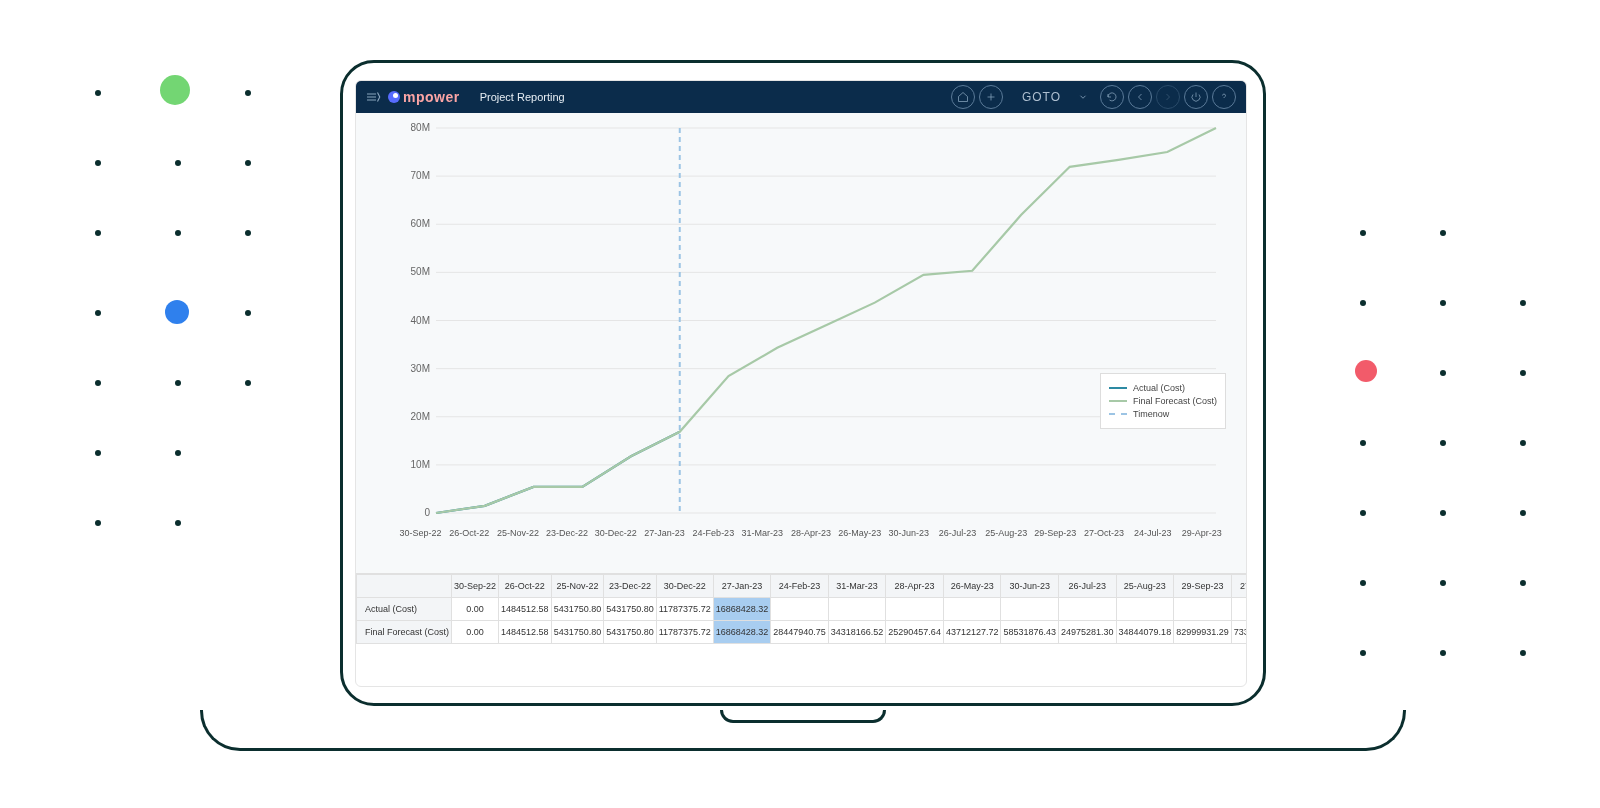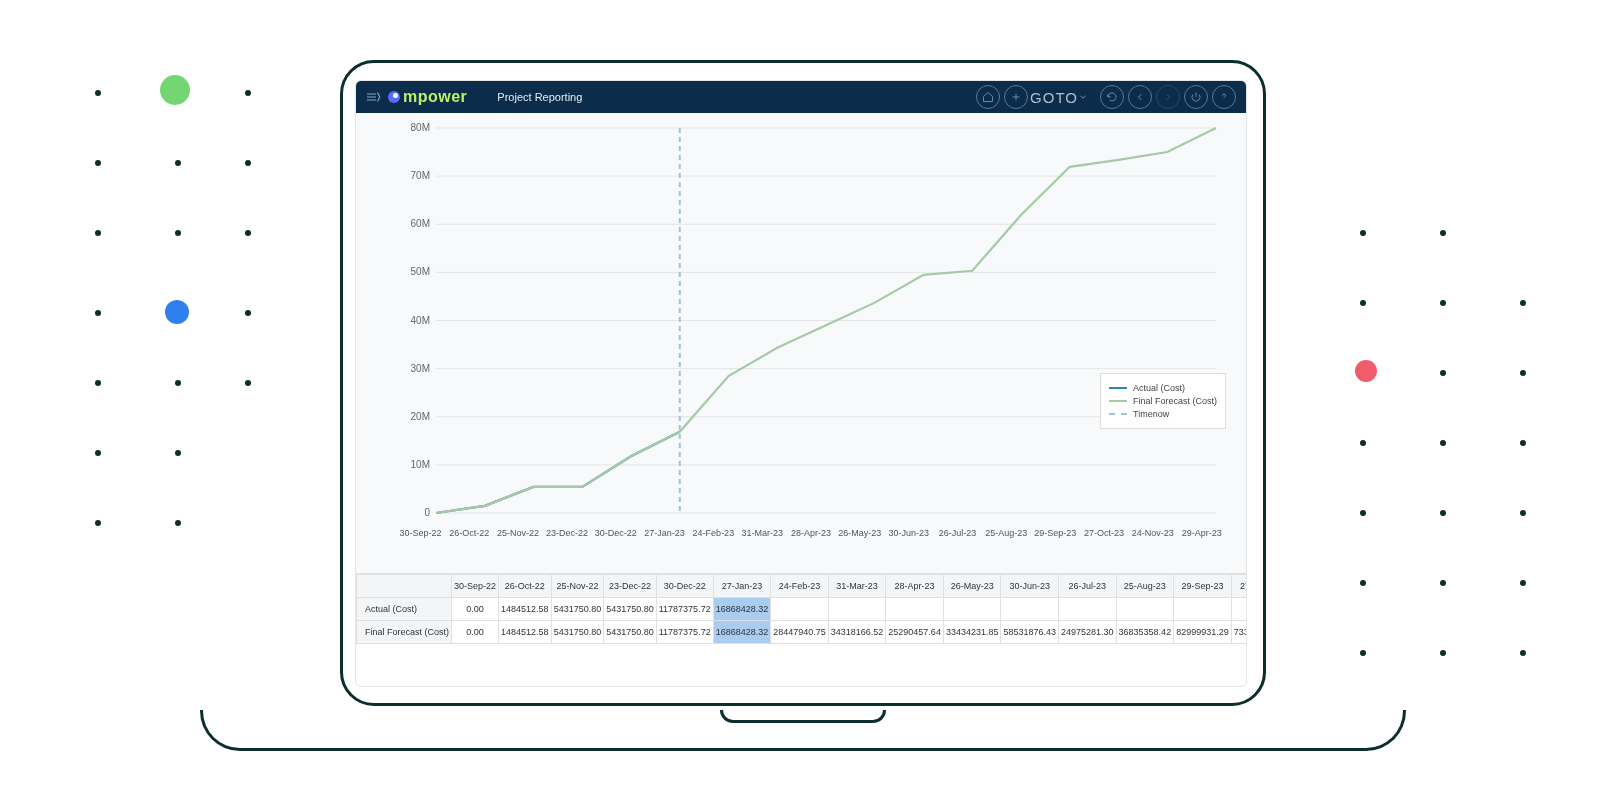--- a/index.html
+++ b/index.html
@@ -13,26 +13,26 @@
 .laptop{position:absolute;left:200px;top:50px;width:1200px;height:710px}
 .laptop-screen{position:absolute;left:140px;top:10px;width:920px;height:640px;border:3px solid #0b2e2e;border-radius:34px}
 .laptop-inner{position:absolute;left:155px;top:30px;width:890px;height:605px;background:#fff;border-radius:6px;overflow:hidden;border:1px solid #e5e5e5}
 .laptop-base{position:absolute;left:0;top:660px;width:1200px;height:38px;border:3px solid #0b2e2e;border-top:none;border-radius:0 0 40px 40px}
 .laptop-notch{position:absolute;left:520px;top:660px;width:160px;height:10px;border:3px solid #0b2e2e;border-top:none;border-radius:0 0 14px 14px}
 
 
 .app-header{height:32px;background:#0b2c4b;color:#cdd8e2;display:flex;align-items:center;padding:0 8px;font-size:11px}
 .menu-icon,.logo,.goto,.hicon{display:flex;align-items:center;justify-content:center}
 .menu-icon svg,.hicon svg{stroke:#8aa5bd;fill:none;stroke-width:1.5}
-.logo{margin-left:6px;font-weight:bold;font-size:16px;color:#bef264;letter-spacing:0.5px}
+.logo{margin-left:6px;font-weight:bold;font-size:14px;color:#fca5a5;letter-spacing:0.5px}
 .logo .dot{display:inline-block;width:12px;height:12px;border-radius:50%;background:#576cff;margin-right:3px;position:relative}
 .logo .dot::after{content:"";position:absolute;right:2px;top:2px;width:5px;height:5px;border-radius:50%;background:#fff}
-.page-title{margin-left:30px;font-size:11px;color:#e6edf3}
+.page-title{margin-left:20px;font-size:11px;color:#e6edf3}
 .spacer{flex:1}
-.goto{font-size:15px;color:#aebfd0;margin:0 0;letter-spacing:1px}
+.goto{font-size:12px;color:#aebfd0;margin:0 17px;letter-spacing:1px}
 .hicon{width:22px;height:22px;margin:0 2px;border:1px solid #5a7a98;border-radius:50%;cursor:pointer}
 
 
 .chart-wrap{position:relative;height:460px;background:#f7f9fa;border-bottom:1px solid #e0e0e0}
 .plot{position:absolute;left:40px;top:10px;width:830px;height:400px}
 .axis-label{font-size:10px;fill:#666}
 .legend{position:absolute;right:20px;top:260px;background:#fff;border:1px solid #ddd;padding:6px 8px;font-size:9px;color:#444}
 .legend-row{display:flex;align-items:center;margin:3px 0}
 .legend-swatch{width:18px;height:0;border-top:2px solid;margin-right:6px}
 .x-ticks{position:absolute;left:40px;top:415px;width:830px;display:flex;font-size:9px;color:#555}
@@ -184,21 +184,21 @@
           <span>27-Jan-23</span>
           <span>24-Feb-23</span>
           <span>31-Mar-23</span>
           <span>28-Apr-23</span>
           <span>26-May-23</span>
           <span>30-Jun-23</span>
           <span>26-Jul-23</span>
           <span>25-Aug-23</span>
           <span>29-Sep-23</span>
           <span>27-Oct-23</span>
-          <span>24-Nov-23</span>
+          <span>24-Jul-23</span>
           <span>29-Apr-23</span>
         </div>
 
       <div class="legend">
         <div class="legend-row">
           <span class="legend-swatch" style="border-color:#2d8aa3"></span>
           <span>Actual (Cost)</span>
         </div>
         <div class="legend-row">
           <span class="legend-swatch" style="border-color:#a7c9a7"></span>
@@ -254,24 +254,24 @@
               <td class="rowhead">Final Forecast (Cost)</td>
               <td class="">0.00</td>
               <td class="">1484512.58</td>
               <td class="">5431750.80</td>
               <td class="">5431750.80</td>
               <td class="">11787375.72</td>
               <td class="hl">16868428.32</td>
               <td class="">28447940.75</td>
               <td class="">34318166.52</td>
               <td class="">25290457.64</td>
-              <td class="">33434231.85</td>
+              <td class="">43712127.72</td>
               <td class="">58531876.43</td>
               <td class="">24975281.30</td>
-              <td class="">36835358.42</td>
+              <td class="">34844079.18</td>
               <td class="">82999931.29</td>
               <td class="">73364229.65</td>
             </tr>
           </tbody>
         </table>
     </div>
 
   </div>
 </div>
 

